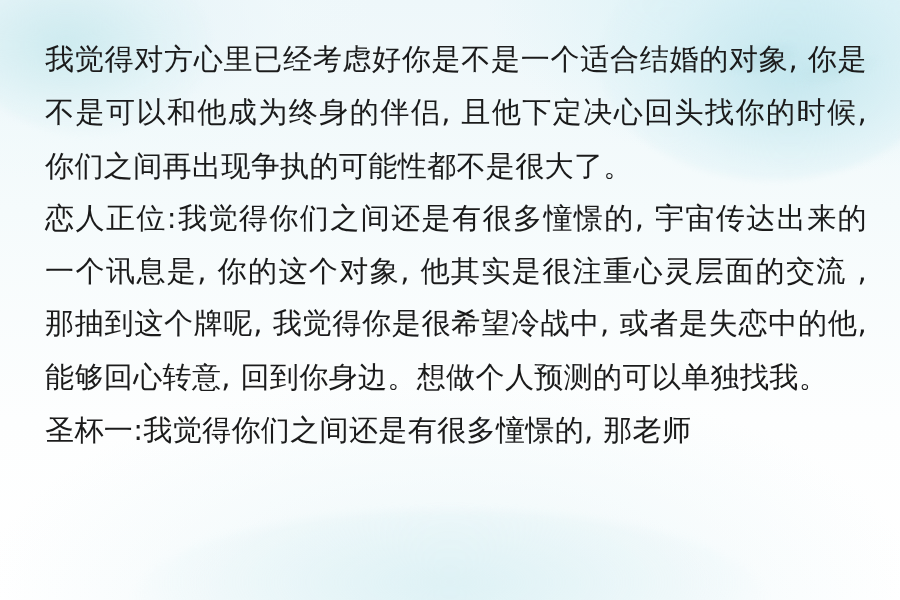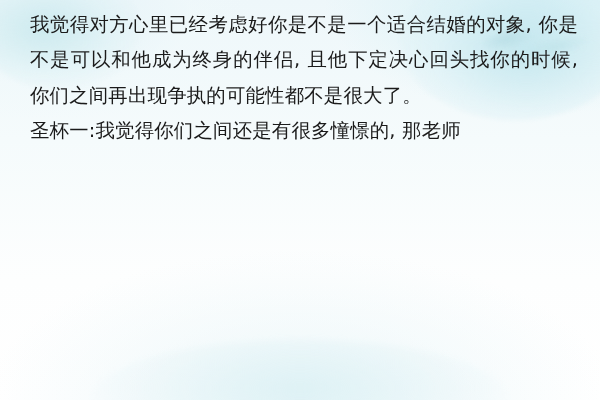--- a/index.html
+++ b/index.html
@@ -68,21 +68,21 @@
     background: radial-gradient(ellipse at 50% 40%, rgba(208,236,241,0.5) 0%, rgba(255,255,255,0) 75%);
     border-radius: 50%;
     filter: blur(3px);
   }
 
   #text-body {
     position: absolute;
     left: 0;
     top: 0;
     width: 600px;
-    padding: 7px 22px 0 30px;
+    padding: 22px 22px 0 30px;
     box-sizing: border-box;
   }
   .para {
     margin: 0;
     color: #1b1b1b;
     font-size: 19.4px;
     line-height: 35.3px;
     letter-spacing: 0.2px;
     text-align: justify;
     text-justify: inter-character;
@@ -97,15 +97,16 @@
 <body>
 
 <div id="page">
   <div class="deco deco-left"></div>
   <div class="deco deco-right"></div>
   <div class="deco deco-leaf"></div>
   <div class="deco deco-bottom"></div>
 
   <div id="text-body">
     <p class="para">我觉得对方心里已经考虑好你是不是一个适合结婚的对象, 你是不是可以和他成为终身的伴侣, 且他下定决心回头找你的时候, 你们之间再出现争执的可能性都不是很大了。</p>
+    <p class="para">恋人正位:我觉得你们之间还是有很多憧憬的, 宇宙传达出来的一个讯息是, 你的这个对象, 他其实是很注重心灵层面的交流 , 那抽到这个牌呢, 我觉得你是很希望冷战中, 或者是失恋中的他, 能够回心转意, 回到你身边。想做个人预测的可以单独找我。</p>
     <p class="para">圣杯一:我觉得你们之间还是有很多憧憬的, 那老师</p>
   </div>
 </div>
 
 </body></html>

